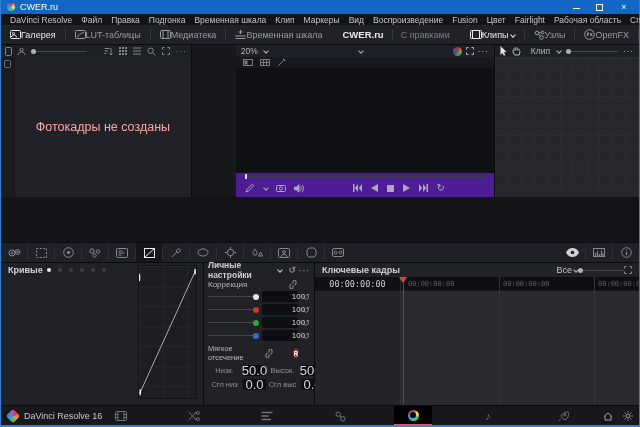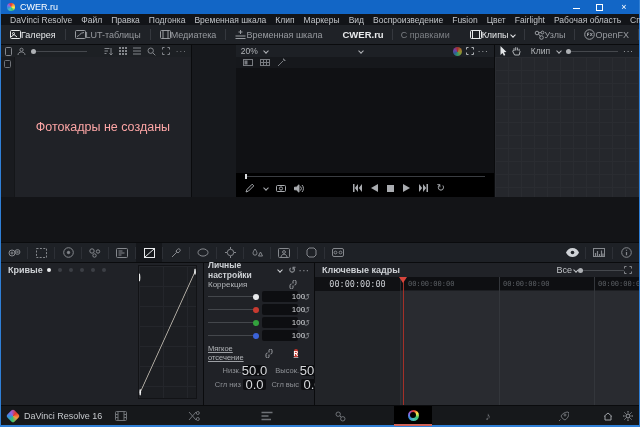--- a/index.html
+++ b/index.html
@@ -42,21 +42,21 @@
   .gallery { width:199px; background:#202227; border-right:1px solid #0a0b0d; position:relative; display:flex; flex-direction:column; }
   .g-toolbar { height:12px; display:flex; align-items:center; gap:5px; padding:0 4px; color:#84878c; background:#1d2024; }
   .g-strip { position:absolute; left:0; top:12px; bottom:0; width:14px; background:#191b1f; border-right:1px solid #141619; }
   .g-strip .ico { margin:3px auto; display:flex; }
   .g-body { flex:1; display:flex; align-items:center; justify-content:center; padding-left:14px; }
   .g-empty { color:#fca5a5; font-size:12.5px; }
   .dot-slider { position:relative; width:56px; height:1px; background:#45484d; }
   .dot-slider i { position:absolute; left:0; top:-2px; width:5px; height:5px; border-radius:50%; background:#aeb1b5; }
   .g-right { margin-left:auto; display:flex; align-items:center; gap:6px; }
 
-  .viewer { width:270px; background:#000000; border-right:1px solid #0a0b0d; display:flex; flex-direction:column;margin-left:44px; }
+  .viewer { width:270px; background:#4c1d95; border-right:1px solid #0a0b0d; display:flex; flex-direction:column;margin-left:44px; }
   .v-top { height:12px; background:#1d2025; display:flex; align-items:center; gap:4px; padding:0 5px;
            font-size:8.5px; color:#b2b5b9; }
   .v-mid { flex:1; display:flex; justify-content:center; }
   .v-icons { height:11px; background:#16181c; display:flex; align-items:center; gap:7px; padding:0 7px; color:#787b80; }
   .v-screen { flex:1; background:#101114; }
   .scrubber { height:6px; display:flex; align-items:center; padding:0 9px; gap:0; }
   .scrub-head { width:2px; height:5px; background:#d9dbde; }
   .scrub-line { flex:1; height:1px; background:#3a3d42; }
   .transport { height:18px; display:flex; align-items:center; padding:0 9px; gap:8px; color:#a9acb0; }
   .t-group { display:flex; align-items:center; gap:9px; margin:0 auto; }
@@ -104,21 +104,21 @@
   .ch-g { background:#2f9e3f; }
   .ch-b { background:#2f58c9; }
   .reset { font-size:9px; color:#84878c; line-height:10px; }
   .srow { display:flex; align-items:center; gap:4px; height:13px; }
   .sline { position:relative; width:55px; height:1px; background:#44474c; }
   .sline i { position:absolute; right:-1px; top:-2.5px; width:6px; height:6px; border-radius:50%; }
   .sd-y { background:#e8eaec; } .sd-r { background:#c83a30; } .sd-g { background:#33a23d; } .sd-b { background:#3b63d8; }
   .vbox { width:25px; height:11px; background:#0d0e11; border-radius:2px; color:#d6d8db; font-size:8px;
           display:flex; align-items:center; justify-content:center;padding-left:36px; }
   .frow { display:flex; align-items:center; height:14px; gap:2px; }
-  .flabel { width:33px; text-align:right; font-size:7.5px; color:#8e9196; }
+  .flabel { width:33px; text-align:center; font-size:7.5px; color:#8e9196; }
   .fbox { width:23px; height:11px; background:#0d0e11; border-radius:2px; color:#d6d8db; font-size:13px;
           display:flex; align-items:center; justify-content:center; }
 
   .kf { flex:1; display:flex; flex-direction:column; }
   .kf-rest { flex:1; position:relative; overflow:hidden; }
   .kf-ruler { position:absolute; top:0; left:0; right:0; height:14px; background:#0e0f12; border-bottom:1px solid #1c1e22; }
   .kf-tc { position:absolute; left:0; top:0; width:86px; height:14px; display:flex; align-items:center; justify-content:center;
            background:#101114; border-right:1px solid #26282d; color:#c9ccd1;
            font-family:"DejaVu Sans Mono",monospace; font-size:8.5px; }
   .kf-rlabel { position:absolute; top:3px; font-family:"DejaVu Sans Mono",monospace; font-size:7px; color:#595d62; }
@@ -626,21 +626,21 @@
         <span class="vbox">100</span>
         <span class="reset">↺</span>
       </div>
       <div class="srow">
         <span class="sline">
             <i class="sd-b"></i>
           </span>
         <span class="vbox">100</span>
         <span class="reset">↺</span>
       </div>
-      <div class="a-row" style="margin-top:5px;text-decoration:underline;">
+      <div class="a-row" style="margin-top:5px;">
         <span class="a-label" style="font-size:7.5px;">Мягкое отсечение</span>
         <span class="ico">
             <svg width="8" height="9" viewBox="0 0 8 9" fill="none" stroke="currentColor">
               <path d="M4 3.5V1.5a1.5 1.5 0 013 0v2a1.5 1.5 0 01-1.5 1.5M4 5.5v2a1.5 1.5 0 01-3 0v-2A1.5 1.5 0 012.5 4"></path>
             </svg>
           </span>
         <span class="chbtn ch-r">R</span>
         <span class="chbtn ch-g">G</span>
         <span class="chbtn ch-b">B</span>
         <span class="reset">↺</span>

